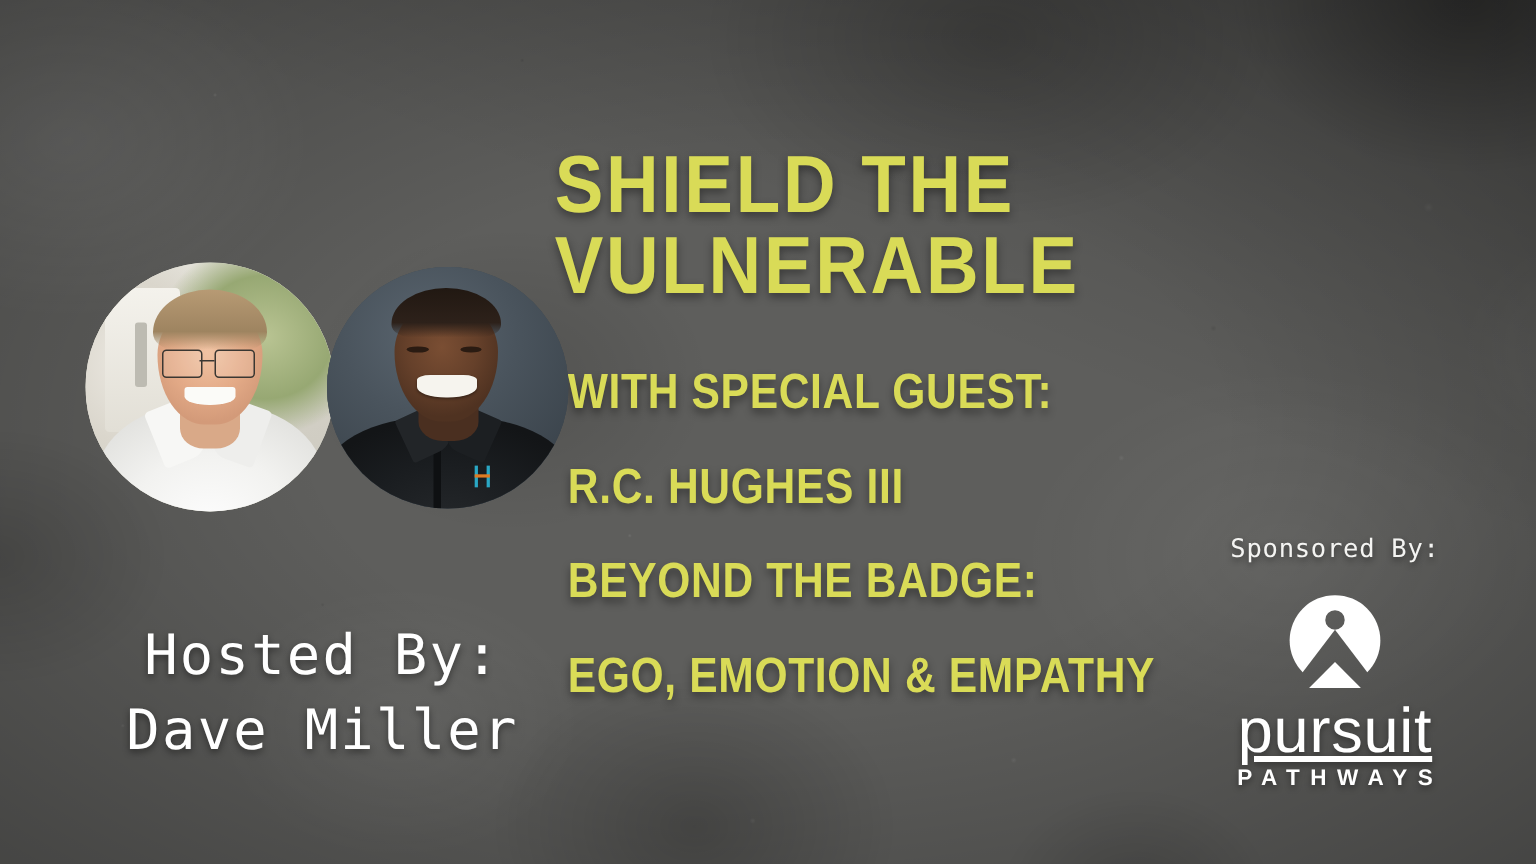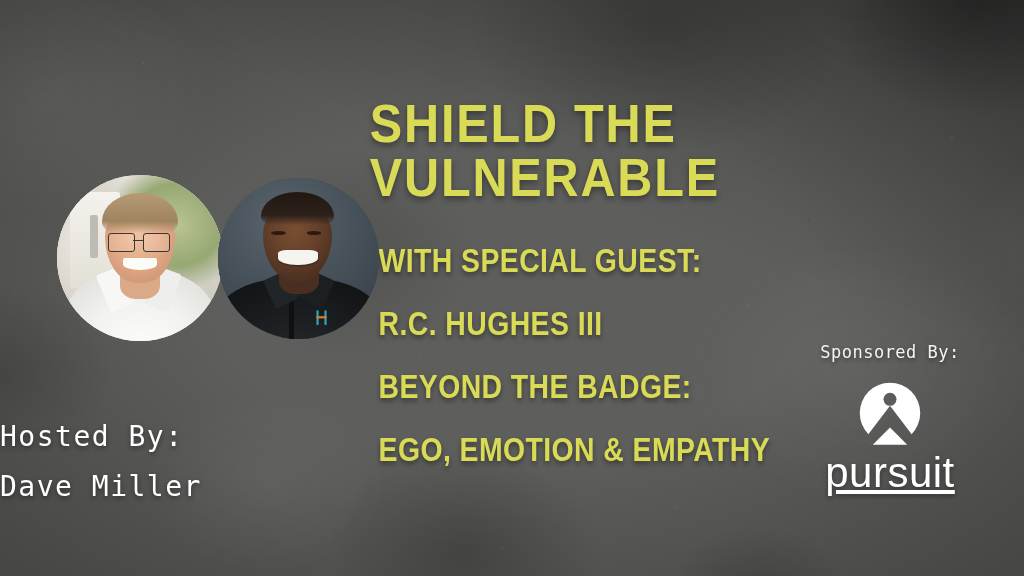--- a/index.html
+++ b/index.html
@@ -211,24 +211,24 @@
     background: #f6f4ee; border-radius: 22% 22% 48% 48%;
     box-shadow: 0 1px 2px rgba(0,0,0,0.4);
   }
 
   
   .hosted {
     position: absolute;
     left: 0;
     top: 412px;
     width: 430px;
-    text-align: left;
+    text-align: center;
     color: #ffffff;
     font-family: "DejaVu Sans Mono", "Liberation Mono", monospace;
-    font-size: 28px;
+    font-size: 37px;
     line-height: 50px;
     letter-spacing: 1.5px;
     text-shadow: 0 2px 5px rgba(0,0,0,0.45);
   }
 
   
   .center {
     position: absolute;
     left: 348px;
     top: 96px;
@@ -267,21 +267,21 @@
     margin-bottom: 30px;
     text-shadow: 0 3px 6px rgba(0,0,0,0.40);
     white-space: nowrap;
   }
   .gline:last-child { margin-bottom: 0; }
 
   
   .sponsor {
     position: absolute;
     left: 780px;
-    top: 342px;
+    top: 356px;
     width: 220px;
     text-align: center;
   }
   .sponsor-label {
     color: #f4f4f2;
     font-family: "DejaVu Sans Mono", "Liberation Mono", monospace;
     font-size: 17px;
     letter-spacing: 0.5px;
     text-shadow: 0 2px 4px rgba(0,0,0,0.45);
   }
@@ -393,15 +393,16 @@
             <circle cx="50" cy="50" r="42" fill="#fff"></circle>
             <circle cx="50" cy="31" r="9" fill="#000"></circle>
             <path d="M50 40 L88 90 L12 90 Z" fill="#000"></path>
             <path d="M50 70 L74 94 L26 94 Z" fill="#fff"></path>
           </mask>
         </defs>
         <rect x="0" y="0" width="100" height="100" fill="#ffffff" mask="url(#pp-mask)"></rect>
       </svg>
     </div>
     <div class="sponsor-word">pursuit</div>
+    <div class="sponsor-word2">PATHWAYS</div>
   </div>
 
 </div>
 
 </body></html>

